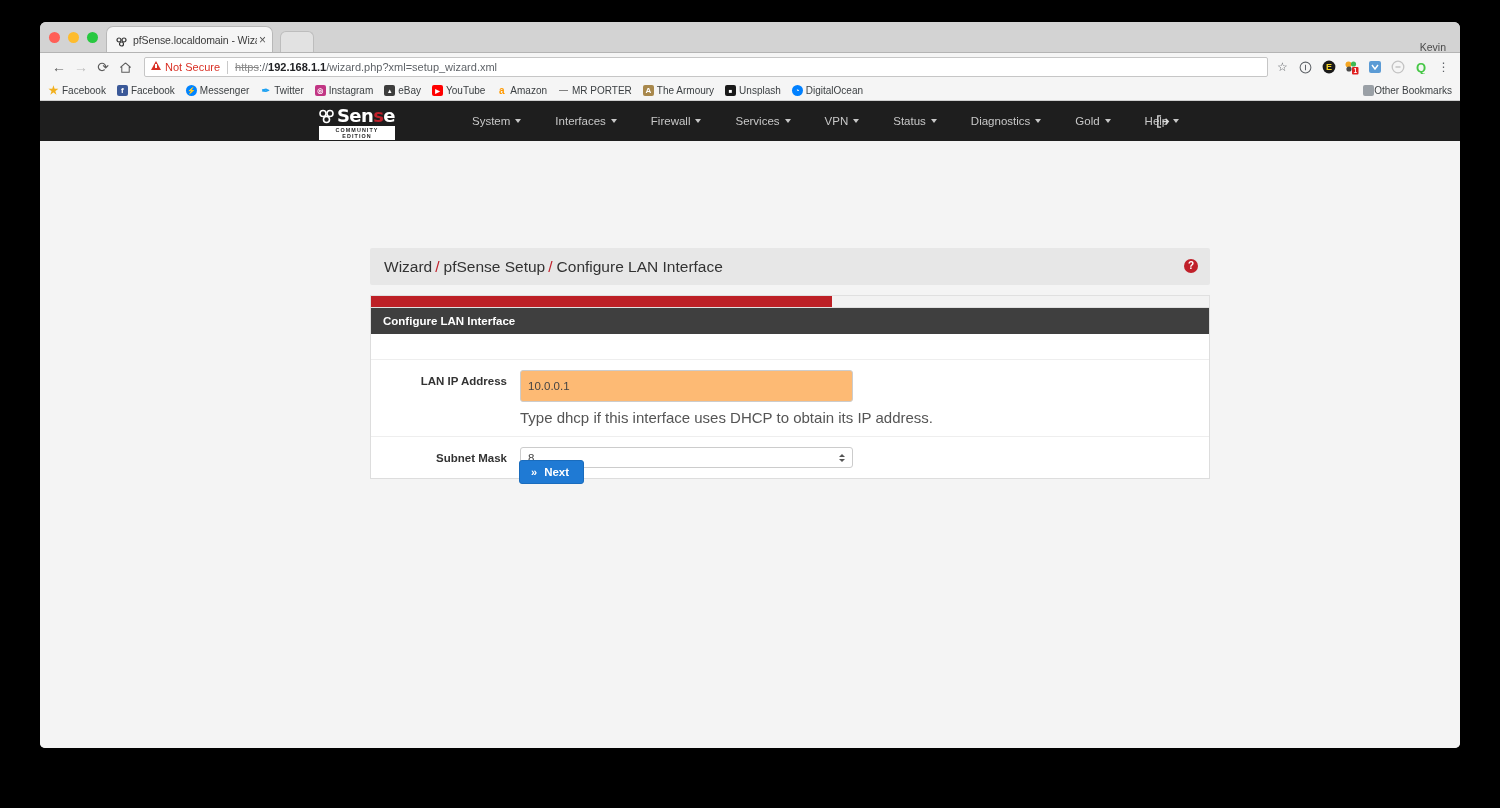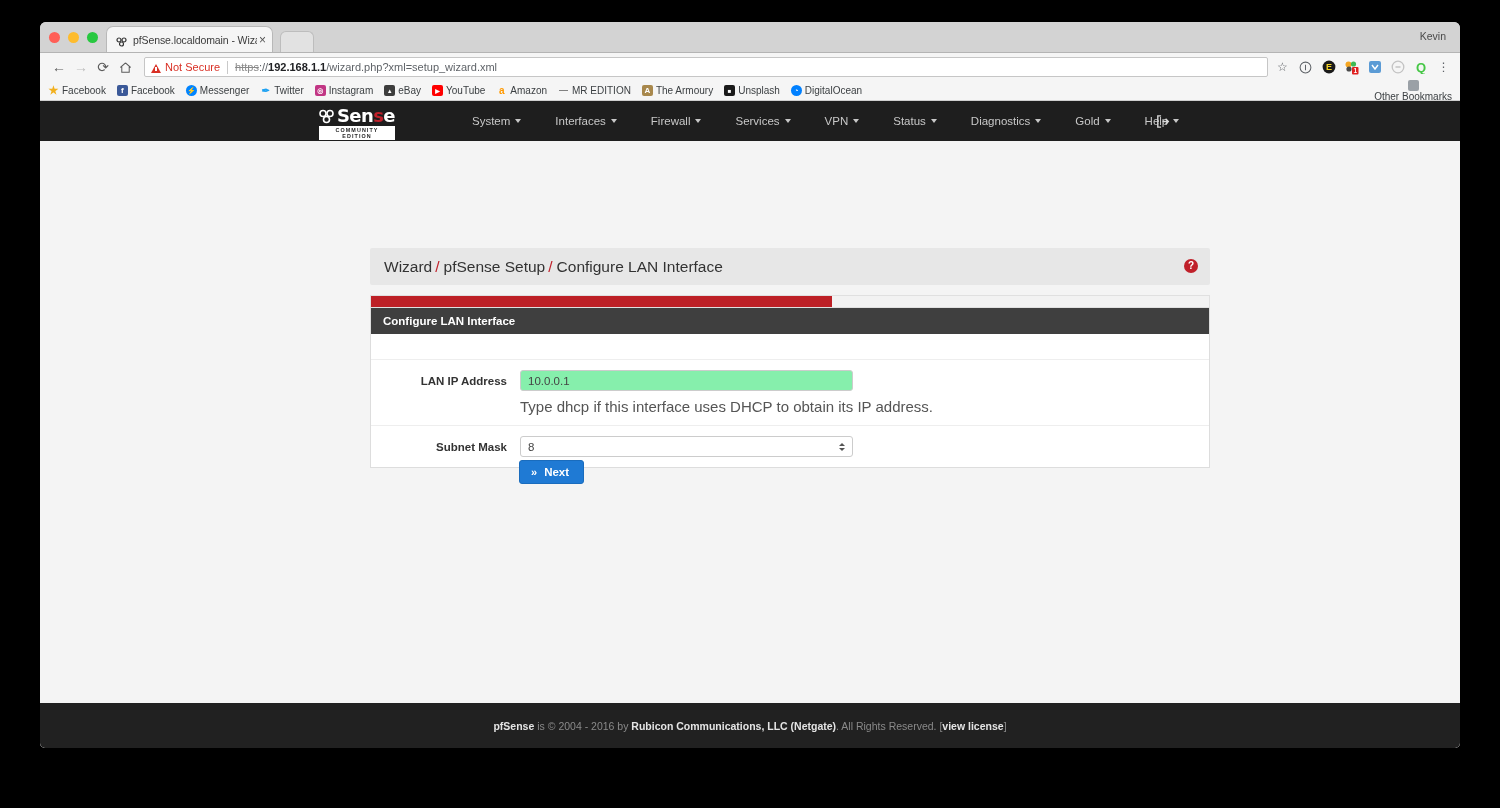--- a/index.html
+++ b/index.html
@@ -99,21 +99,21 @@
     width: 32px;
     height: 20px;
     background: #e2e2e2;
     border: 1px solid #bdbdbd;
     border-bottom: none;
     border-radius: 6px 6px 0 0;
   }
   .window-user {
     position: absolute;
     right: 14px;
-    top: 8px;
+    top: 19px;
     font-size: 10.5px;
     color: #4a4a4a;
   }
 
   
   .toolbar {
     position: relative;
     height: 28px;
     background: #f5f5f5;
     display: flex;
@@ -141,21 +141,21 @@
     border-radius: 2px;
     margin: 0 6px 0 8px;
     display: flex;
     align-items: center;
     padding: 0 6px;
     box-sizing: border-box;
     font-size: 11px;
   }
   .not-secure {
     display: flex;
-    align-items: flex-end;
+    align-items: flex-start;
     color: #d93025;
     font-size: 11px;
     white-space: nowrap;
   }
   .warn-tri {
     width: 0; height: 0;
     border-left: 5px solid transparent;
     border-right: 5px solid transparent;
     border-bottom: 9px solid #d93025;
     margin-right: 4px;
@@ -235,21 +235,20 @@
     line-height: 1;
   }
   .bm-other {
     position: absolute;
     right: 8px;
     display: flex;
     align-items: center;
     gap: 0;
     font-size: 10px;
     color: #3c4043;
-    flex-direction: column;
   }
 
   
   .page {
     position: relative;
     height: 647px;
     background: #f4f4f4;
     overflow: hidden;
   }
 
@@ -428,29 +427,29 @@
     padding-top: 5px;
   }
   .row-field { flex: 1 1 auto; padding-right: 12px; }
   .row-intro {
     font-size: 11.5px;
     color: #333333;
     padding-top: 1px;
   }
   .text-input {
     width: 333px;
-    height: 21px;
+    height: 32px;
     border: 1px solid #cccccc;
     border-radius: 3px;
     padding: 0 7px;
     box-sizing: border-box;
     font-size: 11.5px;
     color: #444444;
     font-family: "Liberation Sans", sans-serif;
-    background: #86efac;
+    background: #fdba74;
     display: flex;
     align-items: center;
   }
   .help-text {
     font-size: 15px;
     color: #555555;
     margin-top: 7px;
   }
   .select-box {
     width: 333px;
@@ -644,21 +643,21 @@
       <div class="bm">
         <span class="bm-ico" style="background:#ff0000;font-size:6px">▶</span>
         <span>YouTube</span>
       </div>
       <div class="bm">
         <span class="bm-ico" style="background:transparent;color:#ff9900;font-size:10px">a</span>
         <span>Amazon</span>
       </div>
       <div class="bm">
         <span class="bm-ico" style="background:transparent;color:#777;font-size:9px">—</span>
-        <span>MR EDITION</span>
+        <span>MR PORTER</span>
       </div>
       <div class="bm">
         <span class="bm-ico" style="background:#a8884c;font-size:8px">A</span>
         <span>The Armoury</span>
       </div>
       <div class="bm">
         <span class="bm-ico" style="background:#1a1a1a;font-size:6px">■</span>
         <span>Unsplash</span>
       </div>
       <div class="bm">
@@ -775,19 +774,16 @@
             </div>
           </div>
         </div>
       </div>
 
       <div class="next-btn" style="background: rgb(31, 122, 212);">
         <span class="chev">»</span>
         <span>Next</span>
       </div>
 
-      <div class="pf-footer">
-        <div class="footer-text"><b>pfSense</b><span> is © 2004 - 2016 by </span><b>Rubicon Communications, LLC (Netgate)</b><span>. All Rights Reserved. [</span><b>view license</b><span>]</span></div>
-      </div>
 
     </div>
   </div>
 </div>
 
 </body></html>

